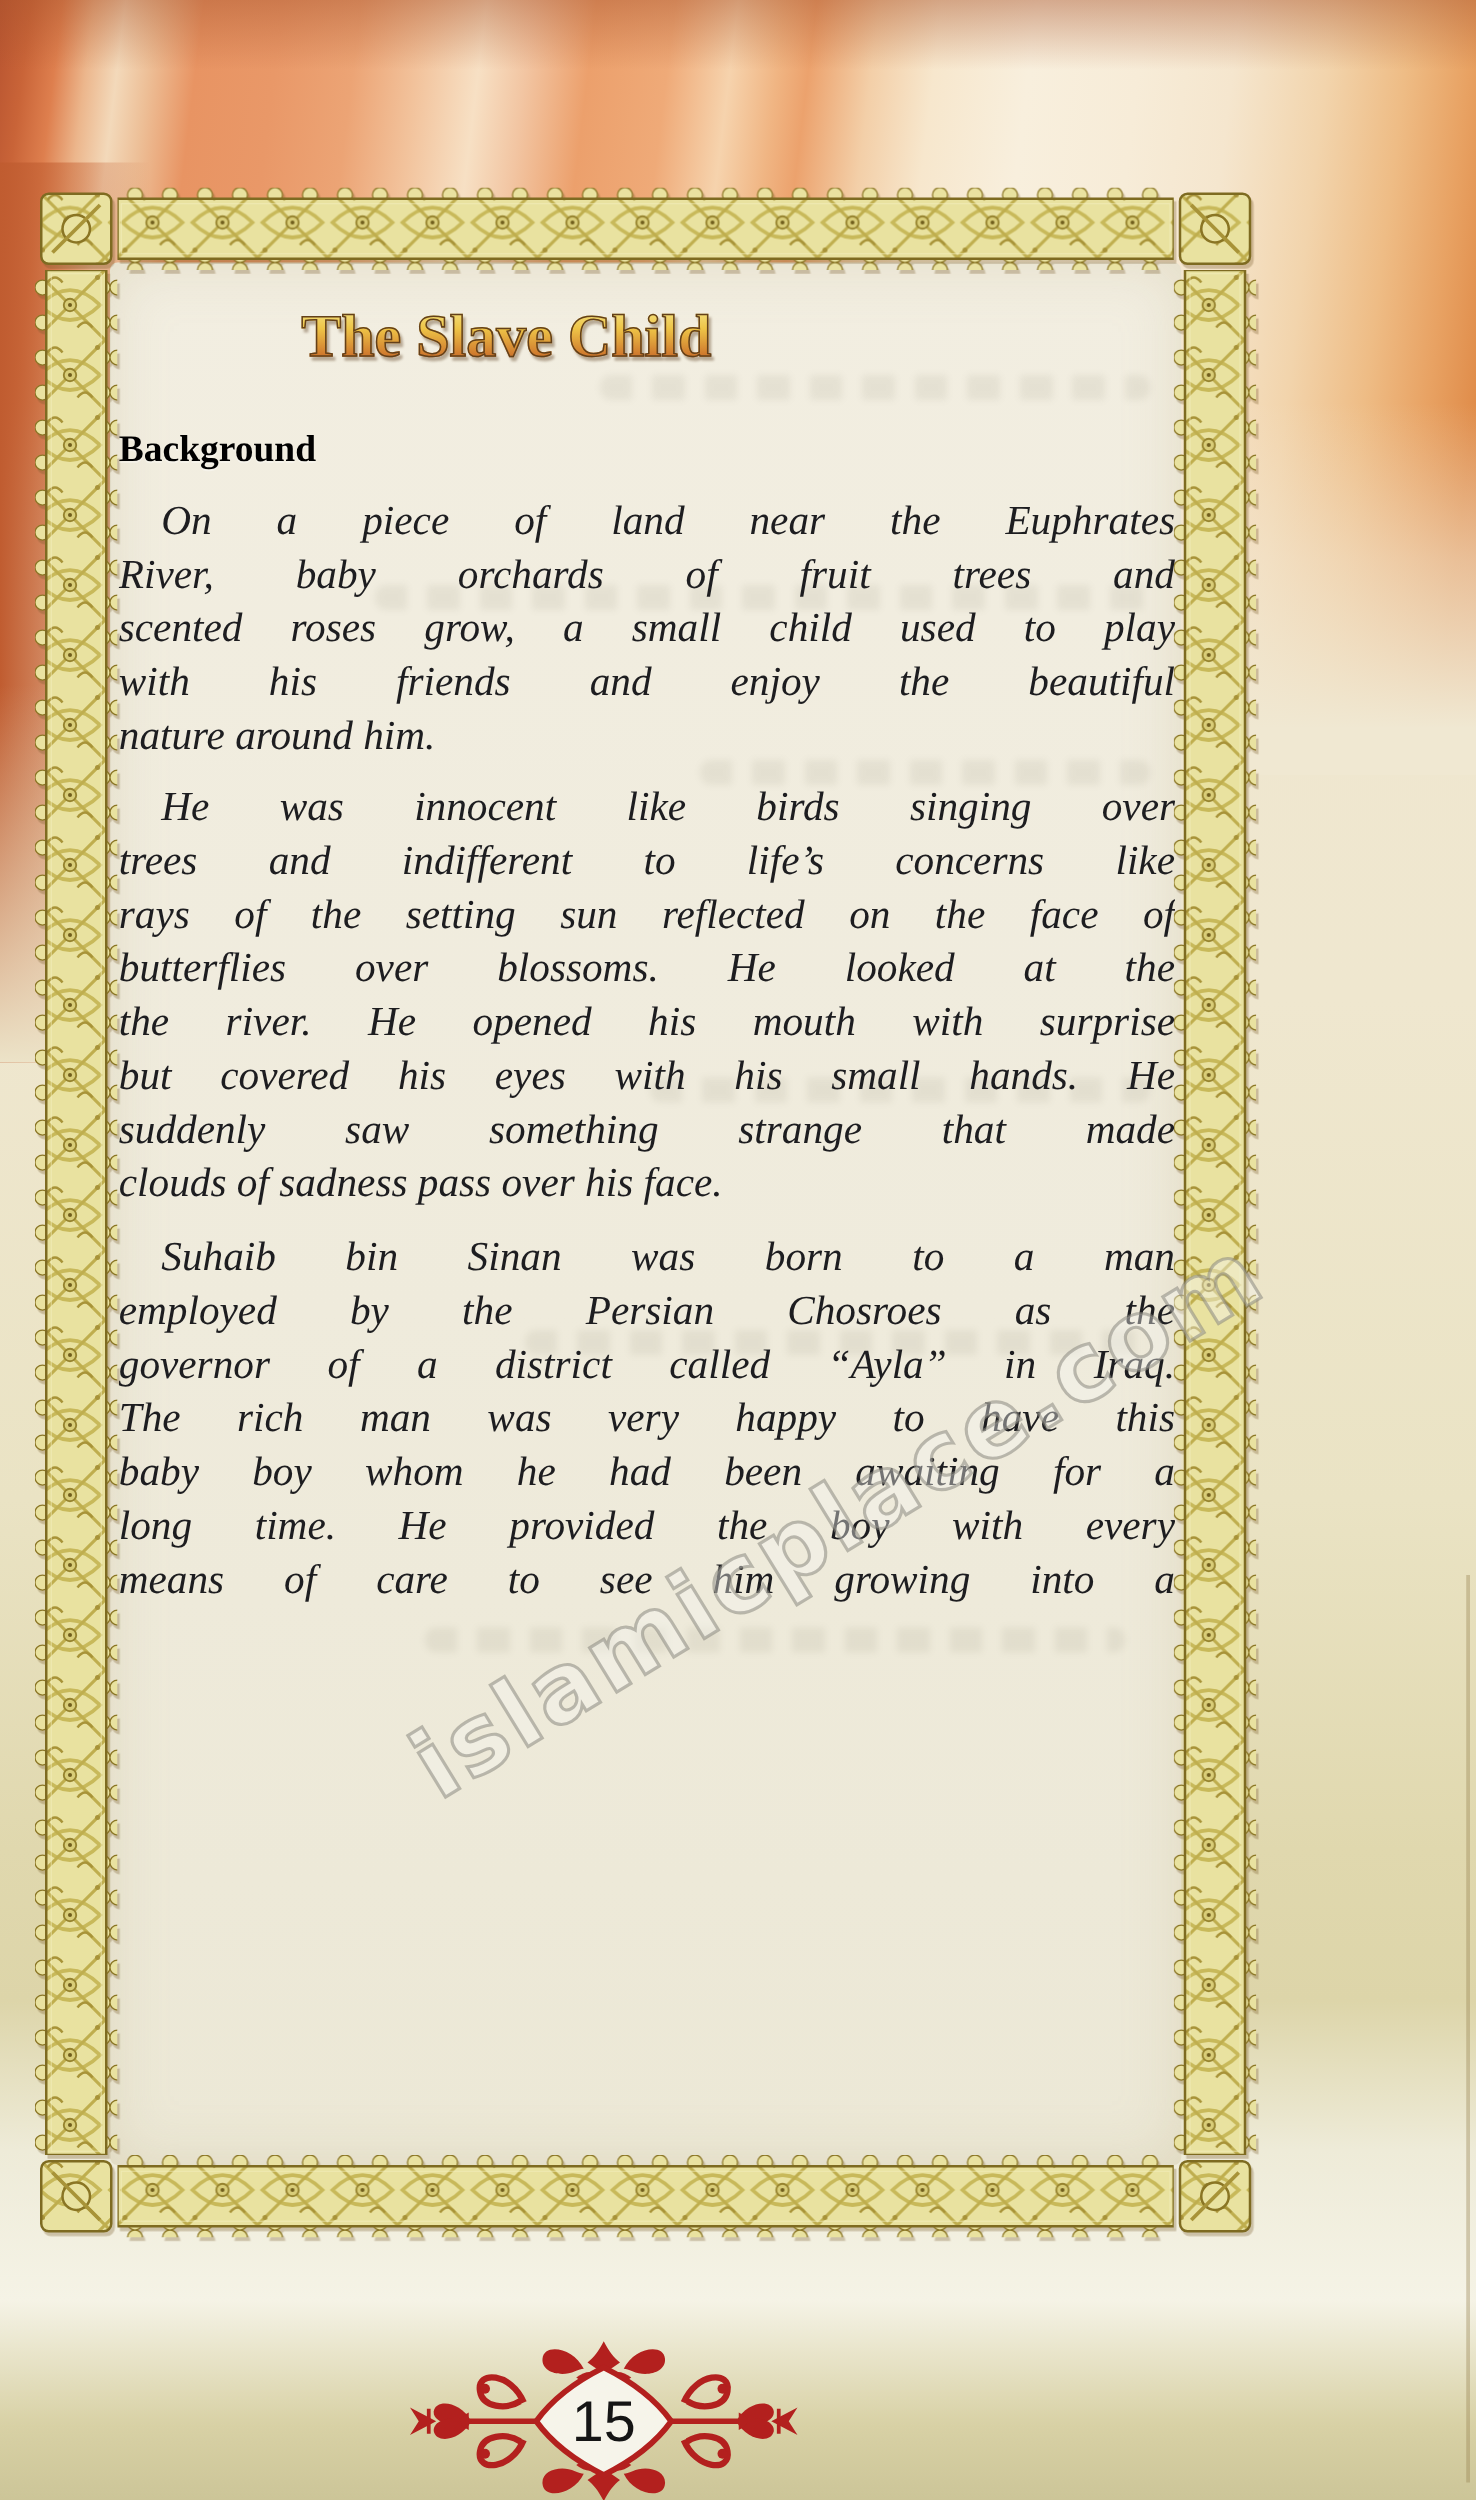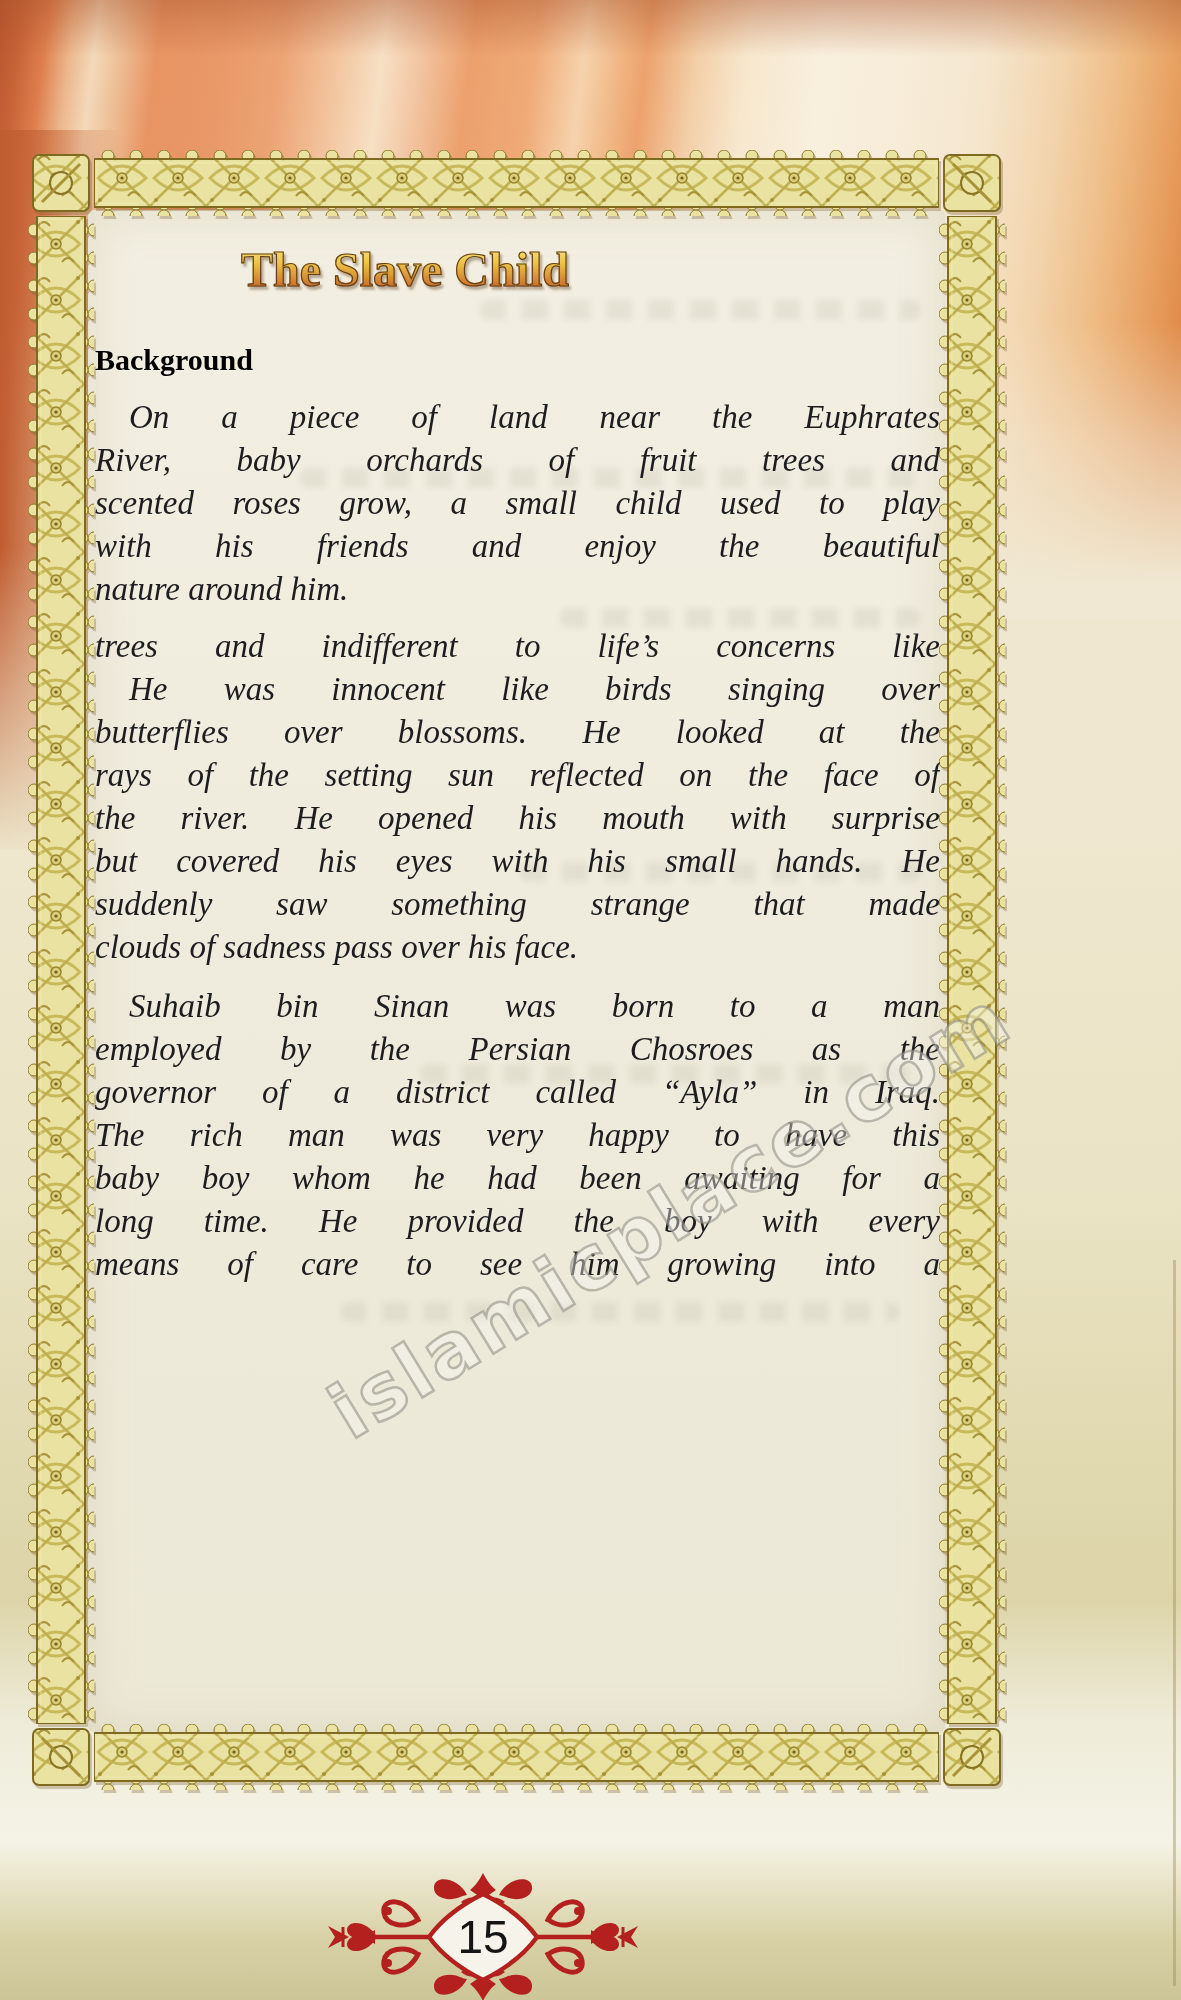--- a/index.html
+++ b/index.html
@@ -174,24 +174,24 @@
 
   <div class="para p1">
     <div class="tline indent">On a piece of land near the Euphrates</div>
     <div class="tline">River, baby orchards of fruit trees and</div>
     <div class="tline">scented roses grow, a small child used to play</div>
     <div class="tline">with his friends and enjoy the beautiful</div>
     <div class="tline lastline">nature around him.</div>
   </div>
 
   <div class="para p2">
+    <div class="tline indent">He was innocent like birds singing over</div>
     <div class="tline">trees and indifferent to life’s concerns like</div>
-    <div class="tline indent">He was innocent like birds singing over</div>
+    <div class="tline">rays of the setting sun reflected on the face of</div>
     <div class="tline">butterflies over blossoms. He looked at the</div>
-    <div class="tline">rays of the setting sun reflected on the face of</div>
     <div class="tline">the river. He opened his mouth with surprise</div>
     <div class="tline">but covered his eyes with his small hands. He</div>
     <div class="tline">suddenly saw something strange that made</div>
     <div class="tline lastline">clouds of sadness pass over his face.</div>
   </div>
 
   <div class="para p3">
     <div class="tline indent">Suhaib bin Sinan was born to a man</div>
     <div class="tline">employed by the Persian Chosroes as the</div>
     <div class="tline">governor of a district called “Ayla” in Iraq.</div>

